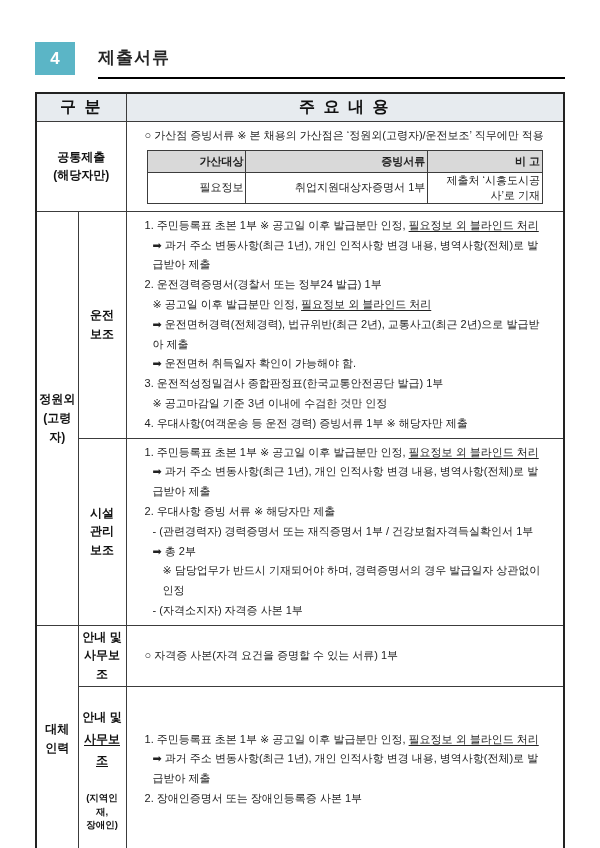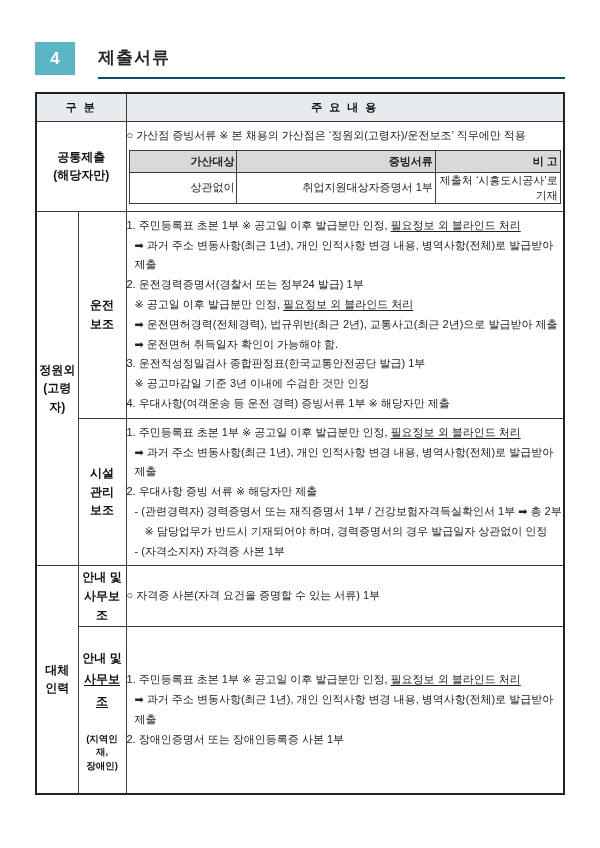--- a/index.html
+++ b/index.html
@@ -2,29 +2,29 @@
 <html><head>
 <meta charset="utf-8">
 <style>
   html,body{margin:0;padding:0;background:#fff;}
   body{width:600px;height:848px;font-family:"Liberation Sans","DejaVu Sans",sans-serif;color:#222;}
   .page{padding:42px 35px 0 35px;}
   
   .sec{display:flex;align-items:flex-start;margin-bottom:13px;}
   .sec-num{width:40px;height:33px;background:#5bb5c6;color:#fff;font-size:17px;font-weight:bold;
            display:flex;align-items:center;justify-content:center;flex:0 0 auto;}
-  .sec-title-wrap{flex:1;margin-left:23px;border-bottom:2px solid #0c4a6e;padding:4px 0 8px;}
+  .sec-title-wrap{flex:1;margin-left:23px;border-bottom:2px solid #000000;padding:4px 0 8px;}
   .sec-title{font-size:17px;font-weight:bold;letter-spacing:1px;color:#262626;}
   
   table.main{width:530px;border-collapse:collapse;border:2px solid #222;table-layout:fixed;}
   table.main th,table.main td{border:1px solid #3c3c3c;}
-  th.hdr{background:#e7ebef;font-size:11px;font-weight:bold;height:25px;letter-spacing:2px;color:#111;}
+  th.hdr{background:#e7ebef;font-size:16px;font-weight:bold;height:25px;letter-spacing:2px;color:#111;}
   td.lbl{text-align:center;vertical-align:middle;font-weight:bold;font-size:12px;
          white-space:pre-line;line-height:1.55;color:#111;padding:2px;}
-  td.content{padding:4px 0;font-size:11px;vertical-align:middle;}
+  td.content{padding:4px 18px;font-size:11px;vertical-align:middle;}
   .line{line-height:1.8;}
   .ind1{padding-left:8px;}
   .ind2{padding-left:18px;}
   .u{text-decoration:underline;text-underline-offset:2px;}
   
   table.inner{width:99%;border-collapse:collapse;margin:4px auto 3px auto;border:1.5px solid #333;table-layout:fixed;}
   table.inner th,table.inner td{border:1px solid #3c3c3c;text-align:right;font-size:11px;height:21px;padding:0 2px;}
   table.inner th{background:#d9d9d9;font-weight:bold;}
   .small-lbl{font-size:9.5px;font-weight:bold;white-space:pre-line;line-height:1.4;margin-top:1px;}
 </style>
@@ -65,21 +65,21 @@
                 <col style="width:46%">
                 <col style="width:29%">
               </colgroup>
           <tbody>
                 <tr>
             <th>가산대상</th>
             <th>증빙서류</th>
             <th>비  고</th>
           </tr>
           <tr>
-            <td>상관없이</td>
+            <td>필요정보</td>
             <td>취업지원대상자증명서 1부</td>
             <td>제출처 ‘시흥도시공사’로 기재</td>
           </tr>
         </tbody>
             </table>
       </td>
     </tr>
 
     <tr style="height:172px;">
       <td class="lbl" rowspan="2">정원외

